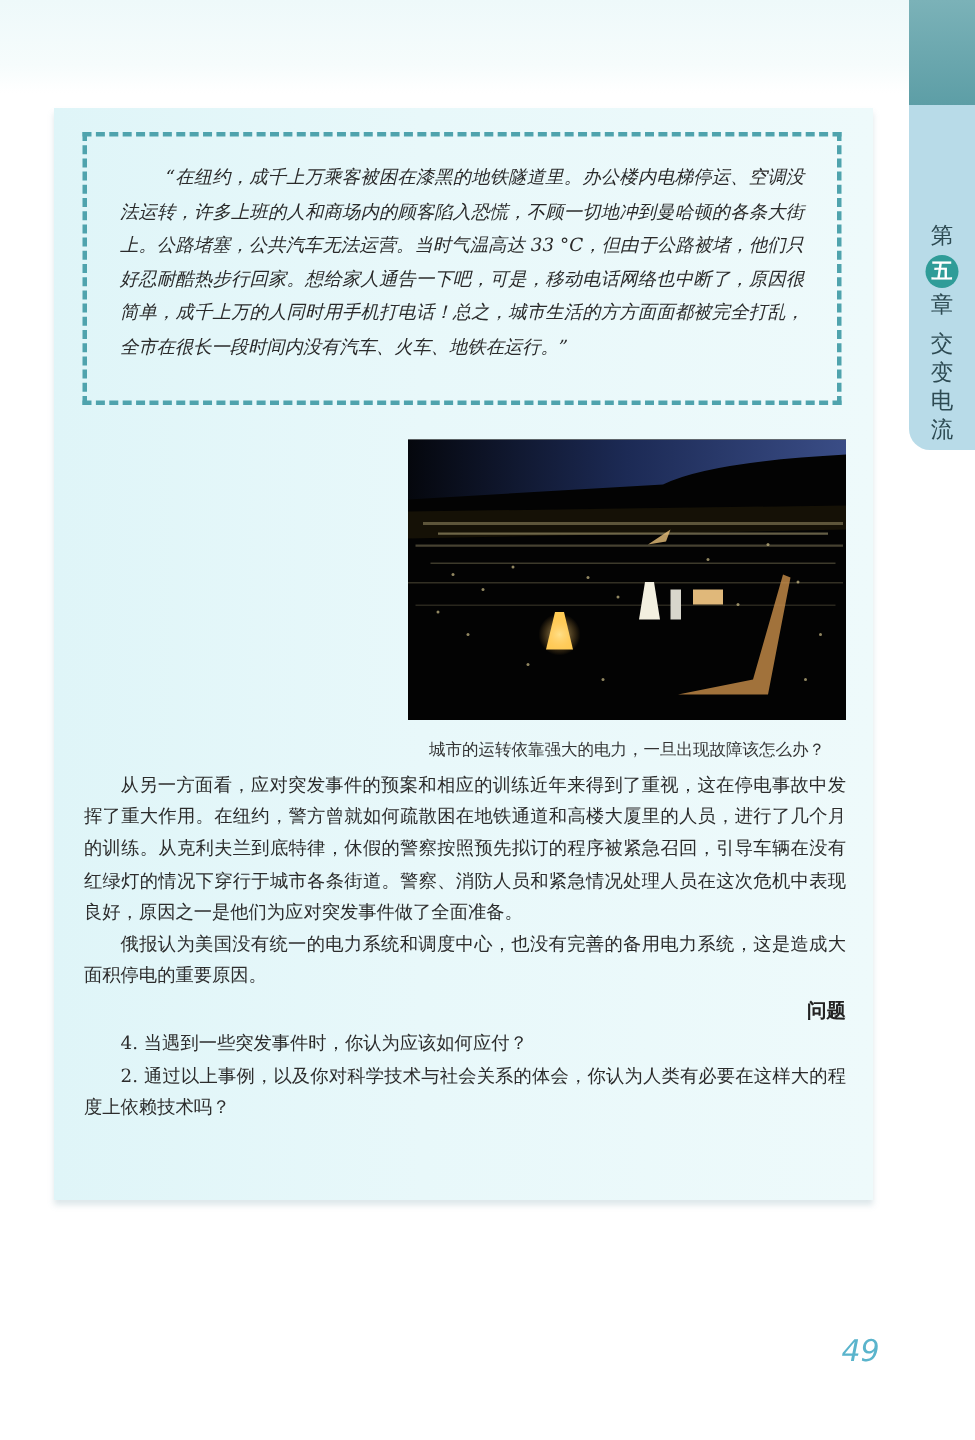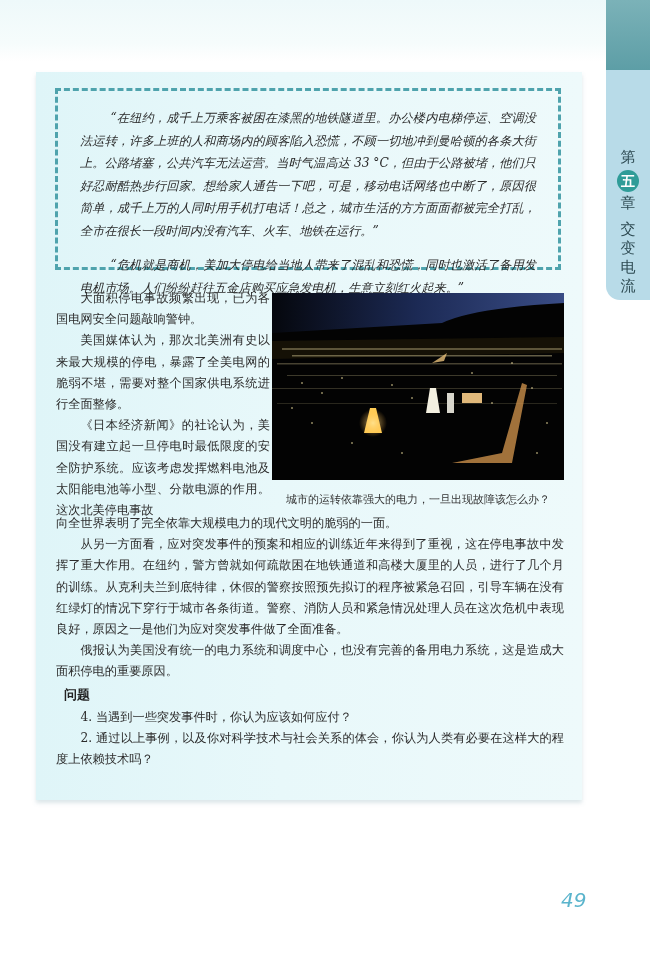--- a/index.html
+++ b/index.html
@@ -65,22 +65,22 @@
     background: #050505;
   }
   .caption {
     position: absolute; left: 236px; top: 420px; width: 292px; text-align: center;
     font-size: 11px; color: #333; font-family: "DejaVu Sans", sans-serif;
   }
   .full-col {
     position: absolute; left: 20px; top: 441px; width: 508px;
   }
   .q-title {
-    font-family: Liberation Mono, monospace; font-weight: bold; font-size: 13px;
-    margin: 2px 0 0 8px; line-height: 22px; color: #222;
+    font-family: Liberation Serif, serif; font-weight: bold; font-size: 13px;
+    margin: 2px 0 0 8px; line-height: 22px; color: #222; text-align: right;
   }
   .page-num {
     position: absolute; left: 541px; top: 888px; font-size: 20px; color: #5ab4cc;
     font-family: "DejaVu Sans", sans-serif; font-style: italic; margin-left: 20px;
   }
 </style>
 </head>
 <body>
 
 <div class="top-band"></div>
@@ -94,28 +94,22 @@
     <div>交</div>
     <div>变</div>
     <div>电</div>
     <div>流</div>
   </div>
 </div>
 
 <div class="panel">
   <div class="dashed-box">
     <p class="quote">“在纽约，成千上万乘客被困在漆黑的地铁隧道里。办公楼内电梯停运、空调没法运转，许多上班的人和商场内的顾客陷入恐慌，不顾一切地冲到曼哈顿的各条大街上。公路堵塞，公共汽车无法运营。当时气温高达 33 °C，但由于公路被堵，他们只好忍耐酷热步行回家。想给家人通告一下吧，可是，移动电话网络也中断了，原因很简单，成千上万的人同时用手机打电话！总之，城市生活的方方面面都被完全打乱，全市在很长一段时间内没有汽车、火车、地铁在运行。”</p>
-    <p class="quote">“危机就是商机，美加大停电给当地人带来了混乱和恐慌，同时也激活了备用发电机市场。人们纷纷赶往五金店购买应急发电机，生意立刻红火起来。”</p>
   </div>
 
-  <div class="left-col">
-    <p class="para">大面积停电事故频繁出现，已为各国电网安全问题敲响警钟。</p>
-    <p class="para">美国媒体认为，那次北美洲有史以来最大规模的停电，暴露了全美电网的脆弱不堪，需要对整个国家供电系统进行全面整修。</p>
-    <p class="para">《日本经济新闻》的社论认为，美国没有建立起一旦停电时最低限度的安全防护系统。应该考虑发挥燃料电池及太阳能电池等小型、分散电源的作用。这次北美停电事故</p>
-  </div>
 
   <div class="photo">
     <svg width="292" height="187" viewBox="0 0 292 187">
       <defs>
         <linearGradient id="sky" x1="0" y1="0" x2="1" y2="0">
           <stop offset="0" stop-color="#05070d"></stop>
           <stop offset="0.5" stop-color="#1c2a55"></stop>
           <stop offset="1" stop-color="#3a4d86"></stop>
         </linearGradient>
         <radialGradient id="glow" cx="0.5" cy="0.5" r="0.5">
@@ -156,21 +150,20 @@
           <circle cx="130" cy="160" r="1"></circle>
         <circle cx="265" cy="160" r="1"></circle>
           <circle cx="20" cy="115" r="1"></circle>
           <circle cx="240" cy="70" r="1"></circle>
       </g>
     </svg>
   </div>
   <div class="caption">城市的运转依靠强大的电力，一旦出现故障该怎么办？</div>
 
   <div class="full-col">
-    <p class="para" style="text-indent:0;">向全世界表明了完全依靠大规模电力的现代文明的脆弱的一面。</p>
     <p class="para">从另一方面看，应对突发事件的预案和相应的训练近年来得到了重视，这在停电事故中发挥了重大作用。在纽约，警方曾就如何疏散困在地铁通道和高楼大厦里的人员，进行了几个月的训练。从克利夫兰到底特律，休假的警察按照预先拟订的程序被紧急召回，引导车辆在没有红绿灯的情况下穿行于城市各条街道。警察、消防人员和紧急情况处理人员在这次危机中表现良好，原因之一是他们为应对突发事件做了全面准备。</p>
     <p class="para">俄报认为美国没有统一的电力系统和调度中心，也没有完善的备用电力系统，这是造成大面积停电的重要原因。</p>
     <div class="q-title">问题</div>
     <p class="para">4. 当遇到一些突发事件时，你认为应该如何应付？</p>
     <p class="para">2. 通过以上事例，以及你对科学技术与社会关系的体会，你认为人类有必要在这样大的程度上依赖技术吗？</p>
   </div>
 </div>
 
 <div class="page-num">49</div>
 

